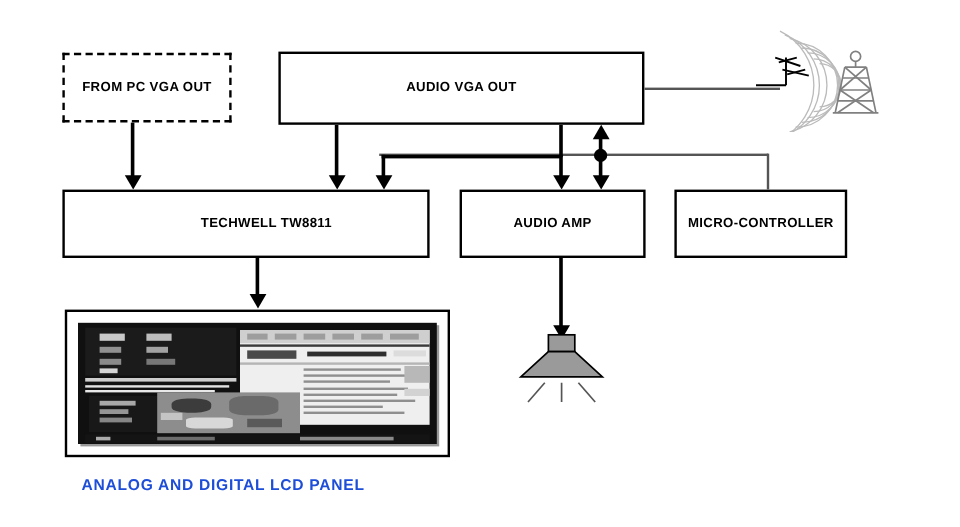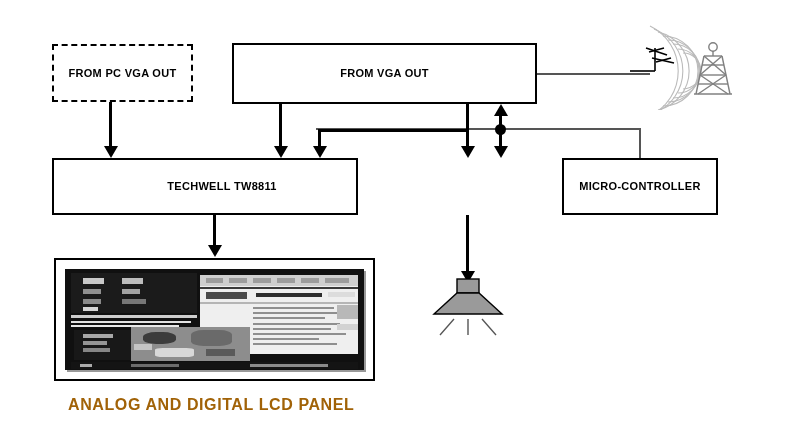--- a/index.html
+++ b/index.html
@@ -118,47 +118,50 @@
     width: 100%;
     height: 100%;
     background: #101010;
     overflow: hidden;
     box-shadow: 2px 2px 0 #999999;
   }
   .scr-el { position: absolute; }
 
   .caption {
     position: absolute;
-    font-size: 16px;
+    font-size: 13px;
     font-weight: bold;
     letter-spacing: 0.6px;
-    color: #a16207;
+    color: #1d4ed8;
     white-space: nowrap;
     z-index: 5;
   }
 </style>
 </head>
 <body>
 
 <div id="canvas">
 
   <div class="box dashed" style="left:52px; top:44px; width:141px; height:58px;justify-content:center;">
     <span class="lbl">FROM PC VGA OUT</span>
   </div>
 
   <div class="box" style="left:232px; top:43px; width:305px; height:61px;">
-    <span class="lbl">FROM VGA OUT</span>
+    <span class="lbl">AUDIO VGA OUT</span>
   </div>
 
   <div class="box" style="left:52px; top:158px; width:306px; height:57px;padding-left:34px;">
     <span class="lbl">TECHWELL TW8811</span>
   </div>
 
-
-  <div class="box" style="left:562px; top:158px; width:156px; height:57px;">
+  <div class="box" style="left:383px; top:158px; width:155px; height:57px;">
+    <span class="lbl">AUDIO AMP</span>
+  </div>
+
+  <div class="box" style="left:562px; top:158px; width:144px; height:57px;">
     <span class="lbl">MICRO-CONTROLLER</span>
   </div>
 
   <div class="vline" style="left:109px; top:102px; height:50px;"></div>
   <div class="arrow-down" style="left:104px; top:146px;"></div>
 
   <div class="vline" style="left:279px; top:104px; height:48px;"></div>
   <div class="arrow-down" style="left:274px; top:146px;"></div>
 
   <div class="vline" style="left:466px; top:104px; height:27px;"></div>

